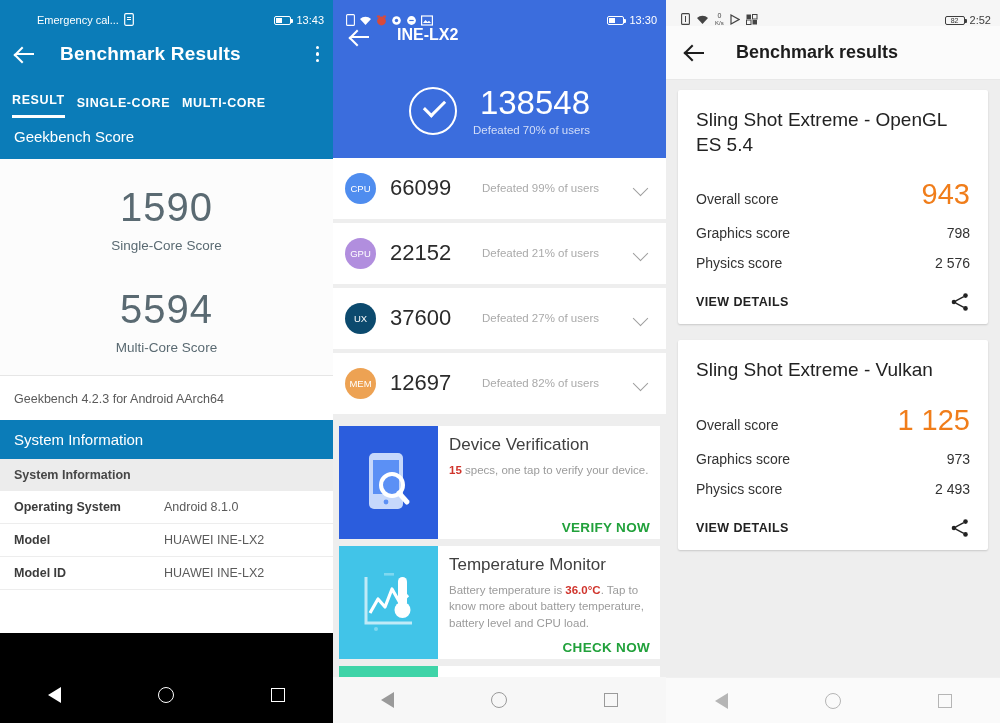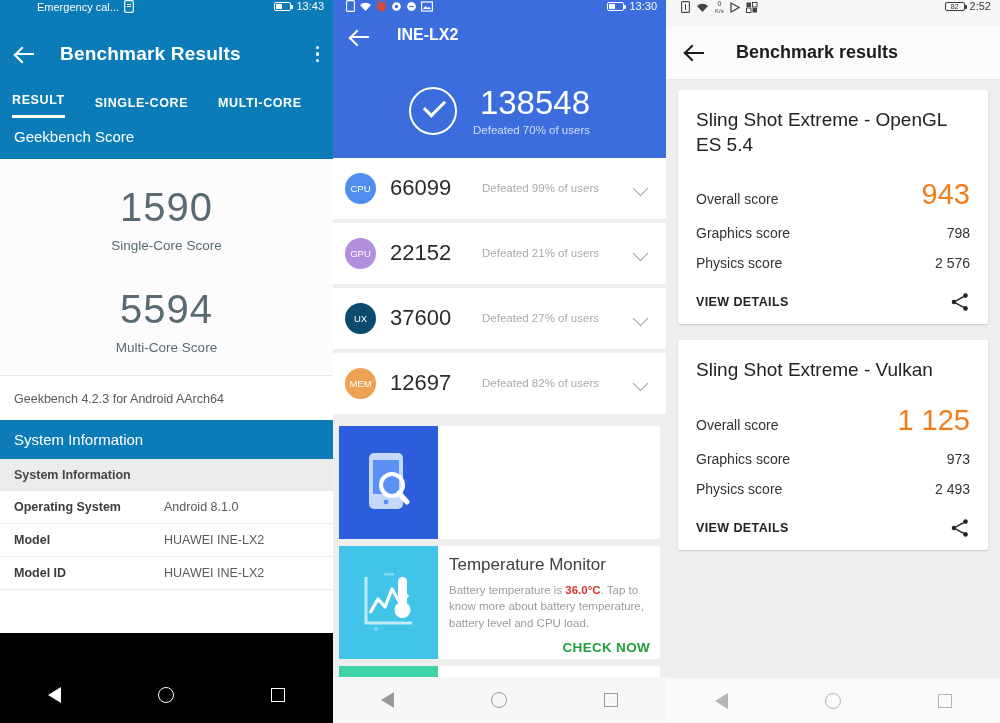--- a/index.html
+++ b/index.html
@@ -7,21 +7,21 @@
     width: 1000px; height: 723px;
     font-family: "Liberation Sans", sans-serif;
     background: #ffffff;
     overflow: hidden;
   }
   .screens { display: flex; width: 1000px; height: 723px; }
 
   
   .panel { position: relative; height: 723px; overflow: hidden; }
   .statusbar {
-    height: 26px; display: flex; align-items: flex-start;
+    height: 26px; display: flex; align-items: flex-end;
     justify-content: space-between; padding: 0 9px;
     font-size: 11px;
   }
   .sb-left { display: flex; align-items: center; gap: 5px; padding-left: 28px; }
   .sb-right { display: flex; align-items: center; gap: 5px; }
   .batt {
     width: 17px; height: 9px; border: 1.2px solid currentColor;
     border-radius: 2px; position: relative; display: inline-block;
   }
   .batt::after {
@@ -35,21 +35,21 @@
   .nav-cir { width: 16px; height: 16px; border: 1.6px solid currentColor; border-radius: 50%; }
   .nav-sq  { width: 14px; height: 14px; border: 1.6px solid currentColor; }
 
   
   #p1 { width: 333px; background: #ffffff; color: #fff; }
   #p1 .statusbar { background: #0b7cb8; color: #ffffff; }
   #p1 .appbar { background: #0b7cb8; height: 56px; display: flex; align-items: center;
                 padding: 0 14px; }
   #p1 .appbar .title { font-size: 19px; font-weight: bold; margin-left: 24px; letter-spacing:.2px;}
   #p1 .tabs { background: #0b7cb8; height: 36px; display: flex; align-items: flex-end;
-              padding: 0 12px; gap: 30px; }
+              padding: 0 12px; gap: 12px; }
   #p1 .tab { font-size: 12.5px; font-weight: bold; letter-spacing: .6px; padding-bottom: 8px;
              color: #ffffff; }
   #p1 .tab.active { border-bottom: 3px solid #ffffff; }
   #p1 .section-head { background: #0b7cb8; font-size: 15px; padding: 10px 14px 14px; }
   #p1 .body { background: #fcfcfc; color: #37474f; }
   #p1 .score-block { text-align: center; padding: 26px 0 4px; }
   #p1 .score-num { font-size: 40px; color: #5a6a72; font-weight: 300; letter-spacing: 1px; }
   #p1 .score-lbl { font-size: 13.5px; color: #5a6a72; margin-top: 8px; }
   #p1 .verline { font-size: 12.5px; color: #5a5a5a; padding: 16px 14px 14px;
                  border-top: 1px solid #e6e6e6; background:#fff; }
@@ -290,20 +290,25 @@
     <div class="card">
       <div class="thumb" style="background:#2b5ddd">
         <svg width="56" height="66" viewBox="0 0 56 66">
           <rect x="8" y="4" width="34" height="56" rx="5" fill="#c6d8fb"></rect>
           <rect x="12" y="11" width="26" height="34" fill="#5b90f5"></rect>
           <circle cx="25" cy="53" r="2.4" fill="#5b90f5"></circle>
           <circle cx="31" cy="36" r="11" fill="none" stroke="#fff" stroke-width="4"></circle>
           <path d="M38 44 L46 53" stroke="#fff" stroke-width="5" stroke-linecap="round"></path>
         </svg>
       </div>
+      <div class="cbody">
+        <div class="ctitle">Device Verification</div>
+        <div class="cdesc"><b>15</b><span> specs, one tap to verify your device.</span></div>
+        <div class="cta">VERIFY NOW</div>
+      </div>
     </div>
 
     <div class="card">
       <div class="thumb" style="background:#41c4e8">
         <svg width="62" height="66" viewBox="0 0 62 66">
           <path d="M8 8 L8 54 L54 54" stroke="#bfeaf7" stroke-width="3" fill="none"></path>
           <path d="M12 44 L20 30 L27 38 L34 20 L42 34 L50 26" stroke="#fff" stroke-width="3.2" fill="none" stroke-linejoin="round"></path>
           <rect x="26" y="4" width="10" height="2.6" fill="#7fd8f0"></rect>
           <rect x="40" y="8" width="9" height="30" rx="4.5" fill="#fff"></rect>
           <circle cx="44.5" cy="41" r="8" fill="#fff"></circle>

